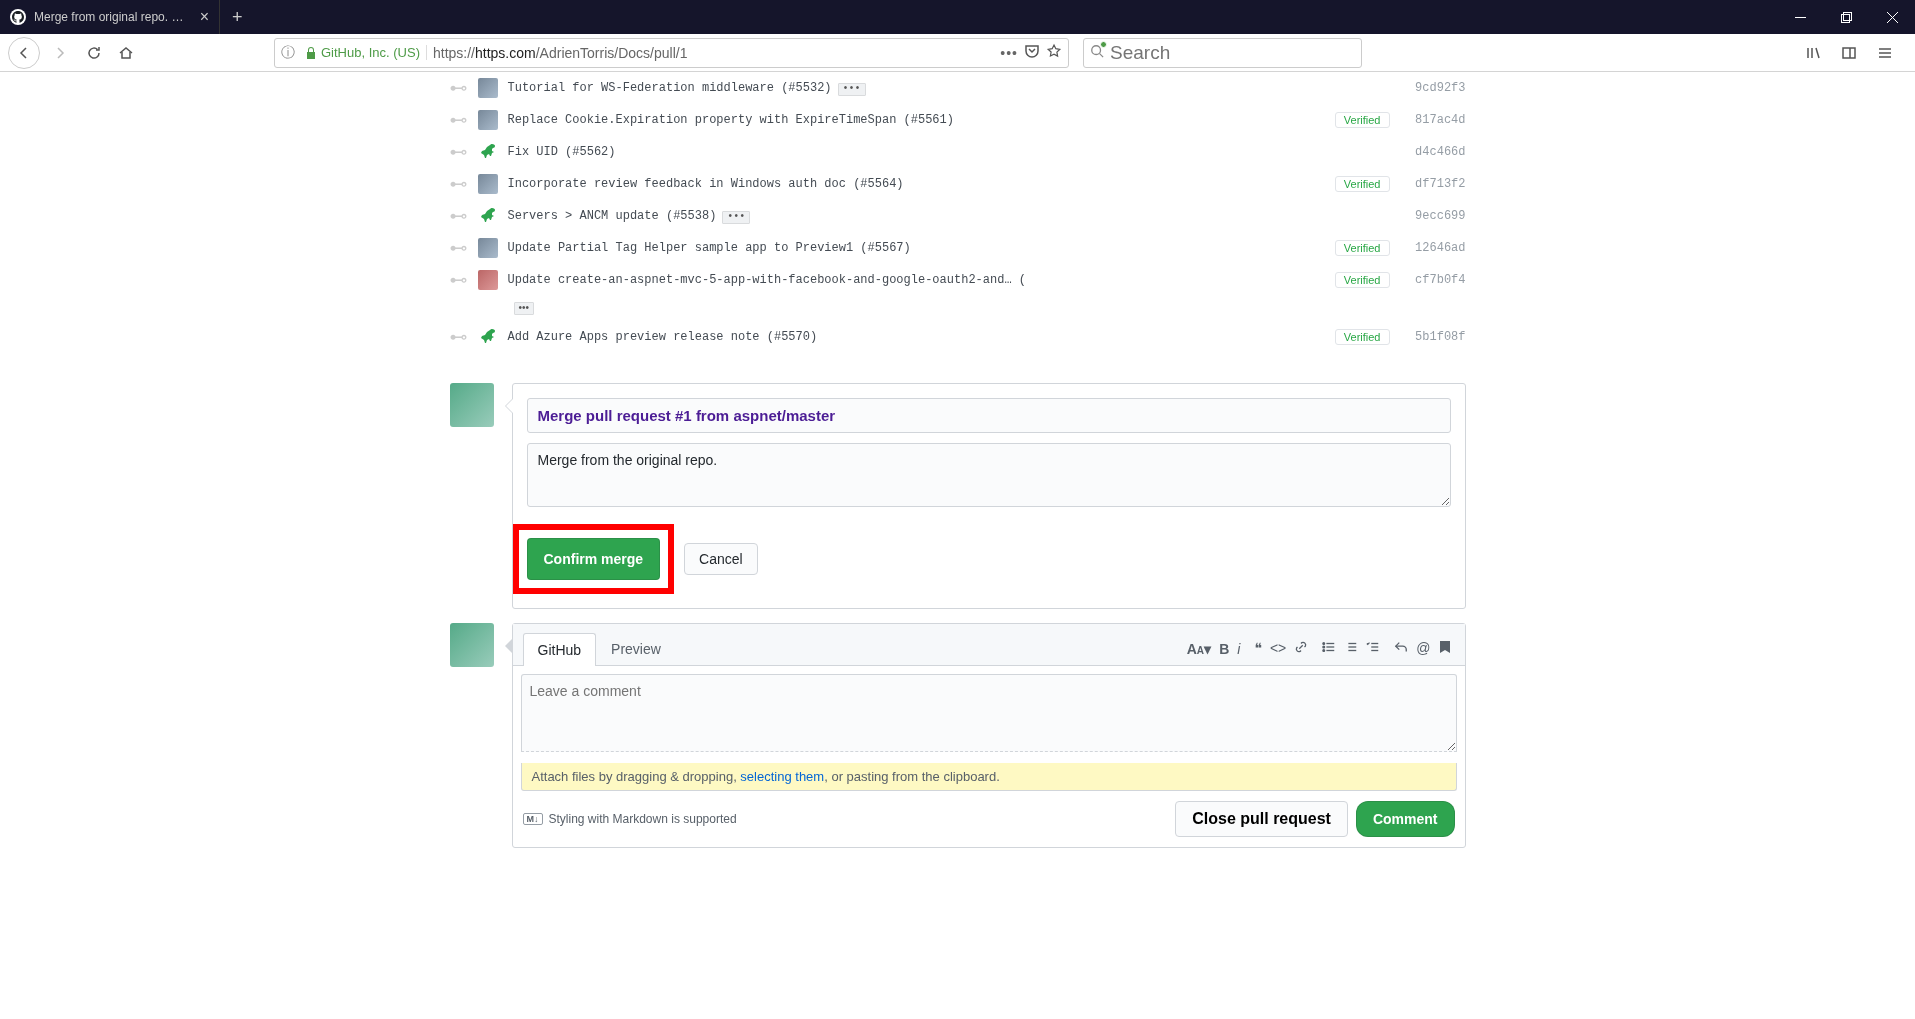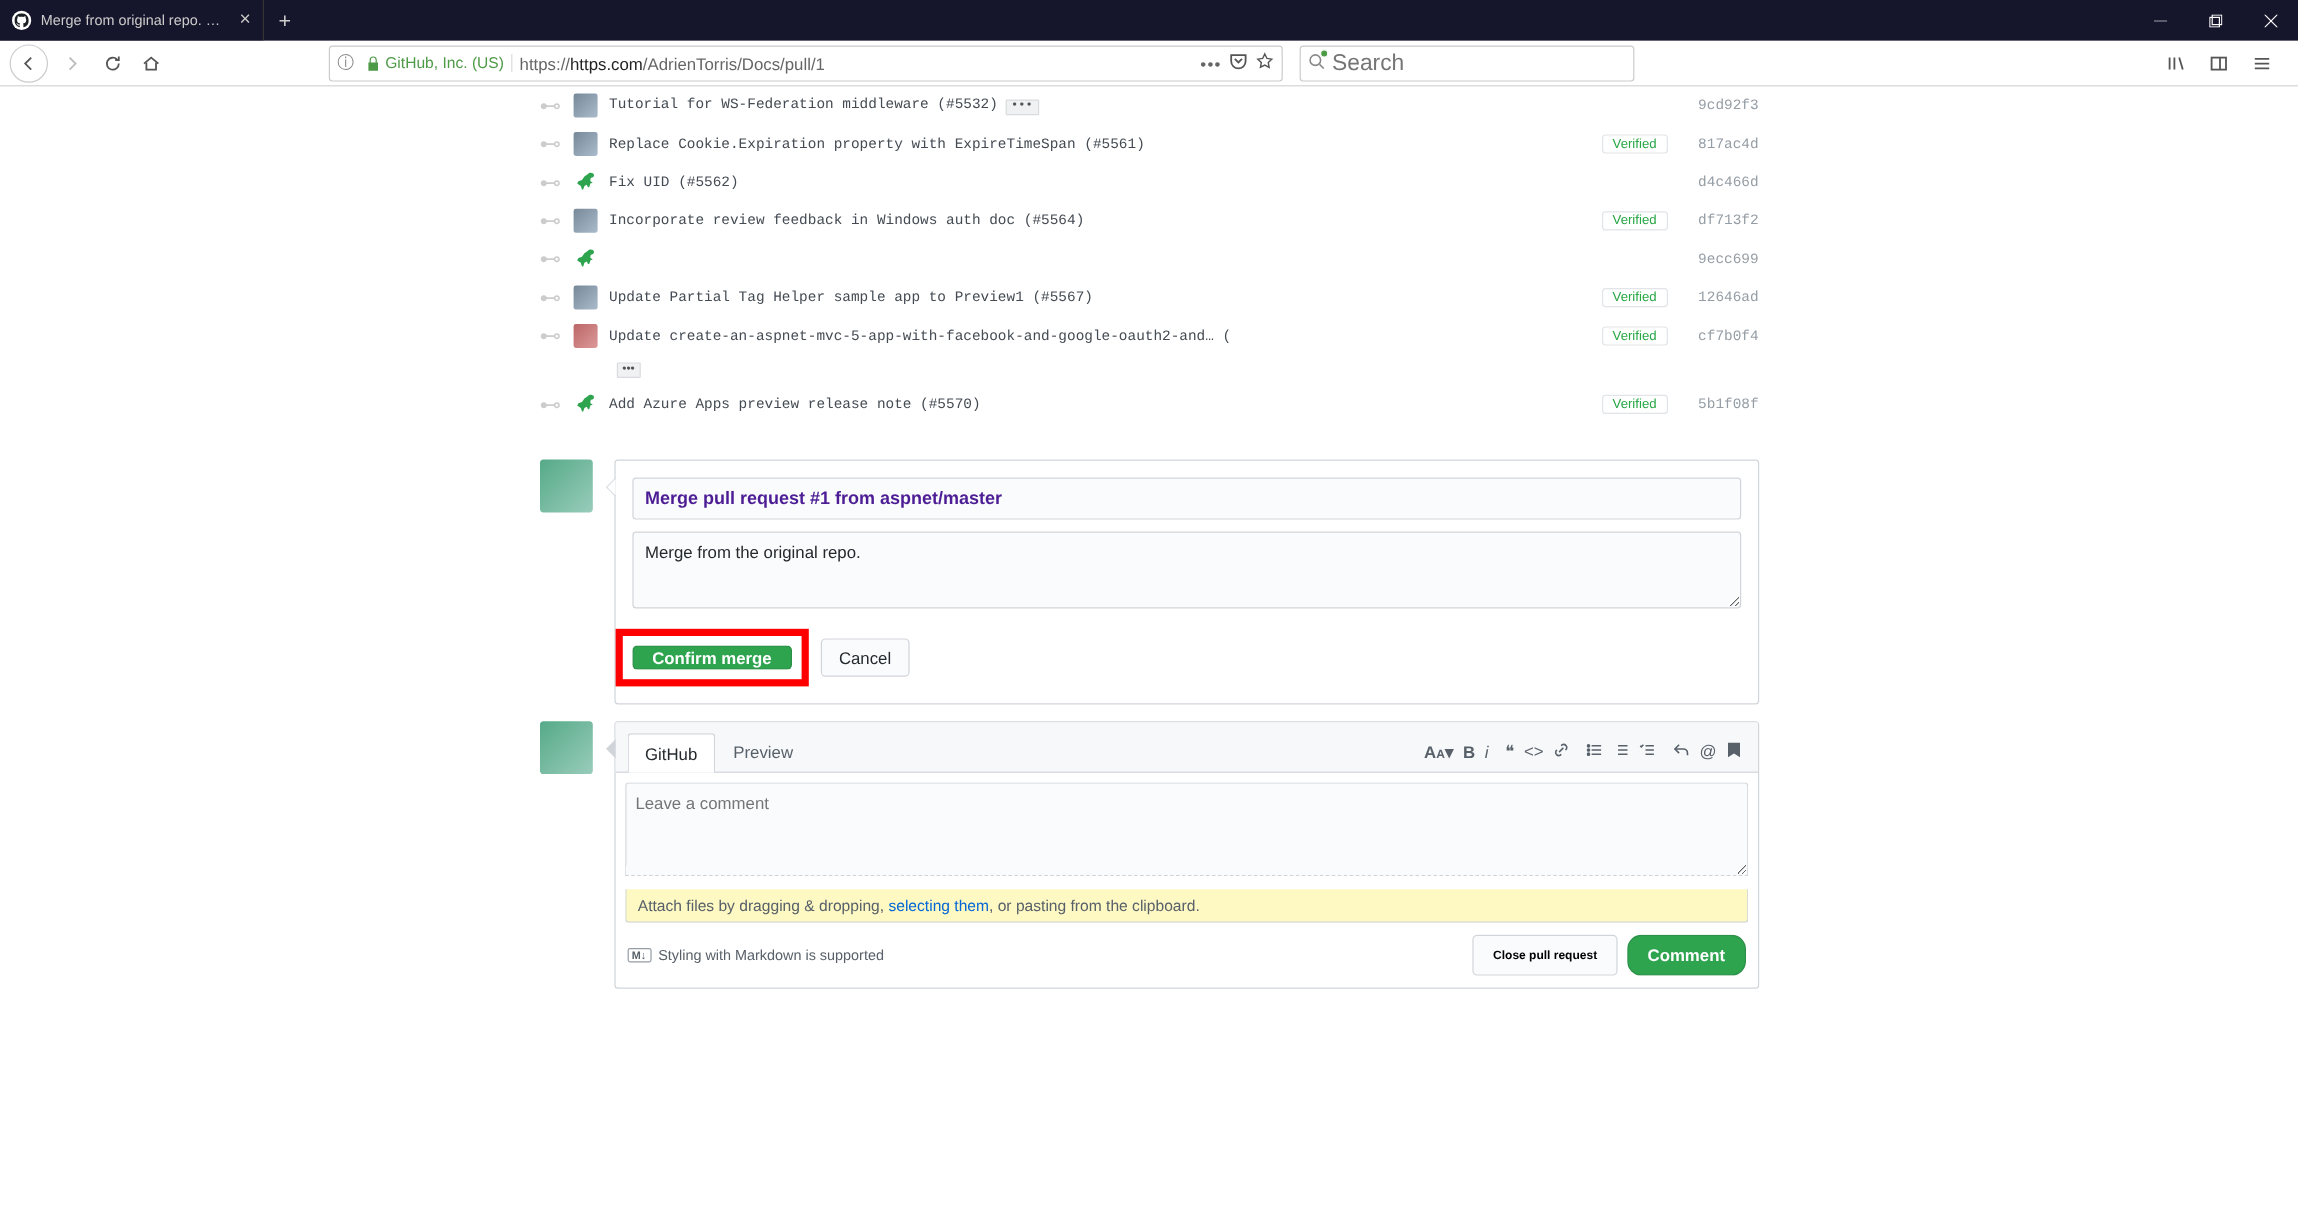--- a/index.html
+++ b/index.html
@@ -39,38 +39,38 @@
 .commit-right { display: flex; align-items: center; margin-left: auto; }
 .merge-box { margin-top: 30px; display: flex; }
 .merge-avatar { width: 44px; height: 44px; border-radius: 3px; background: linear-gradient(135deg,#5a8,#9cb); margin-right: 18px; flex-shrink: 0; }
 .merge-body { flex: 1; border: 1px solid #d1d5da; border-radius: 3px; padding: 14px; position: relative; }
 .merge-body::before { content: ""; position: absolute; left: -8px; top: 14px; border: 8px solid transparent; border-right-color: #d1d5da; border-left: none; }
 .merge-body::after { content: ""; position: absolute; left: -7px; top: 15px; border: 7px solid transparent; border-right-color: #fff; border-left: none; }
 .merge-title-input { width: 100%; padding: 8px 10px; border: 1px solid #d1d5da; border-radius: 3px; font-size: 15px; font-weight: 600; color: #4c1d95; background: #fafbfc; margin-bottom: 10px; }
 .merge-desc { width: 100%; min-height: 64px; padding: 8px 10px; border: 1px solid #d1d5da; border-radius: 3px; font-size: 14px; color: #24292e; background: #fafbfc; resize: vertical; margin-bottom: 14px; font-family: inherit; }
 .merge-actions { display: flex; align-items: center; gap: 10px; }
 .highlight-box { border: 6px solid #ff0000; display: inline-block; padding: 8px; margin-left: -14px; }
-.btn-confirm { background: #2ea44f; color: #fff; border: 1px solid rgba(27,31,35,.15); border-radius: 4px; padding: 1px 16px; font-size: 14px; font-weight: 600; cursor: pointer; }
+.btn-confirm { background: #2ea44f; color: #fff; border: 1px solid rgba(27,31,35,.15); border-radius: 4px; padding: 12px 16px; font-size: 14px; font-weight: 600; cursor: pointer; }
 .btn-cancel { background: #fafbfc; border: 1px solid #d1d5da; border-radius: 4px; padding: 7px 14px; font-size: 14px; font-weight: 500; cursor: pointer; color: #24292e; }
 .comment-box { margin-top: 14px; display: flex; }
 .comment-avatar { width: 44px; height: 44px; border-radius: 3px; background: linear-gradient(135deg,#5a8,#9cb); margin-right: 18px; flex-shrink: 0; }
 .comment-body { flex: 1; border: 1px solid #d1d5da; border-radius: 3px; position: relative; }
 .comment-body::before { content: ""; position: absolute; left: -8px; top: 14px; border: 8px solid transparent; border-right-color: #d1d5da; border-left: none; }
 .comment-tabs { display: flex; align-items: center; padding: 8px 10px 0 10px; background: #f6f8fa; border-bottom: 1px solid #d1d5da; }
 .comment-tab { padding: 8px 14px; border: 1px solid transparent; border-bottom: none; cursor: pointer; font-size: 14px; color: #586069; }
 .comment-tab.active { background: #fff; border-color: #d1d5da; border-radius: 3px 3px 0 0; color: #24292e; margin-bottom: -1px; }
 .comment-toolbar { margin-left: auto; display: flex; gap: 14px; color: #586069; font-size: 14px; align-items: center; padding-right: 4px; }
 .tb-group { display: flex; gap: 8px; }
 .comment-textarea { width: calc(100% - 16px); margin: 8px; min-height: 78px; border: 1px solid #d1d5da; border-bottom: 1px dashed #d1d5da; border-radius: 3px 3px 0 0; padding: 8px; font-size: 14px; resize: vertical; background: #fafbfc; font-family: inherit; }
 .attach-hint { margin: 0 8px 0 8px; padding: 6px 10px; border: 1px solid #d1d5da; border-top: none; border-radius: 0 0 3px 3px; font-size: 13px; color: #586069; background: #fef9c3; }
 .attach-hint a { color: #0366d6; text-decoration: none; }
 .comment-footer { display: flex; align-items: center; padding: 10px 10px; }
 .md-hint { font-size: 12px; color: #586069; display: flex; align-items: center; gap: 6px; }
 .footer-actions { margin-left: auto; display: flex; gap: 8px; }
-.btn-close-pr { background: #fafbfc; border: 1px solid #d1d5da; border-radius: 4px; padding: 8px 16px; font-size: 10px; font-weight: 600; cursor: pointer; }
+.btn-close-pr { background: #fafbfc; border: 1px solid #d1d5da; border-radius: 4px; padding: 8px 16px; font-size: 16px; font-weight: 600; cursor: pointer; }
 .btn-comment { background: #2ea44f; color: #fff; border: 1px solid rgba(27,31,35,.15); border-radius: 12px; padding: 8px 16px; font-size: 14px; font-weight: 600; cursor: pointer; }
 .scrollbar-custom::-webkit-scrollbar { width: 17px; }
 .scrollbar-custom::-webkit-scrollbar-track { background: #f1f1f1; }
 .scrollbar-custom::-webkit-scrollbar-thumb { background: #c1c1c1; }
 .trex-svg { width: 20px; height: 20px; }
 .commits-wrap { position: relative; }
 </style>
 </head>
 <body>
 
@@ -234,20 +234,21 @@
                 <span class="commit-right">
                   <span class="verified">Verified</span>
                   <span class="commit-hash">df713f2</span>
                 </span>
               </div>
               <div class="commit">
                 <span class="commit-dot">⊷</span>
                 <span class="avatar trex"><svg class="trex-svg" viewBox="0 0 20 20">
                     <path fill="#2ea44f" d="M14 2c2 0 3 1 3 2s-1 2-2 2l-1 1v2l2 1-2 1-1 3h-1l-1-2-2 1-1 3H7l-1-3-3-2 1-2 3-1 2-3 3-2c1-1 1-1 2-1z"></path>
                   </svg></span>
+                <span class="commit-msg">Servers &gt; ANCM update (#5538)<span class="commit-ellipsis">•••</span></span>
                 <span class="commit-right">
                   <span class="commit-hash">9ecc699</span>
                 </span>
               </div>
               <div class="commit">
                 <span class="commit-dot">⊷</span>
                 <span class="avatar" style="background:linear-gradient(135deg,#789,#abc);"></span>
                 <span class="commit-msg">Update Partial Tag Helper sample app to Preview1 (#5567)</span>
                 <span class="commit-right">
                   <span class="verified">Verified</span>

